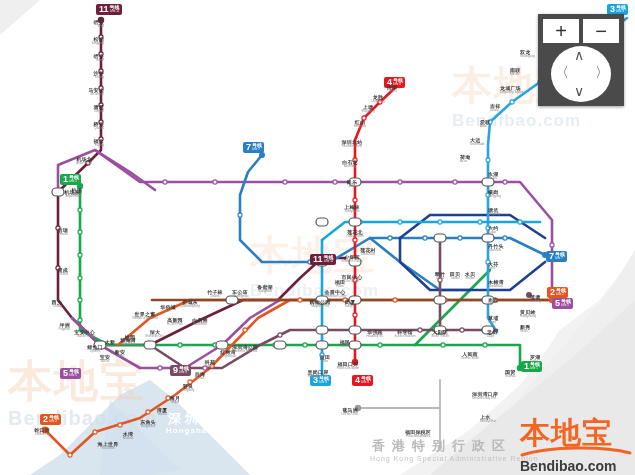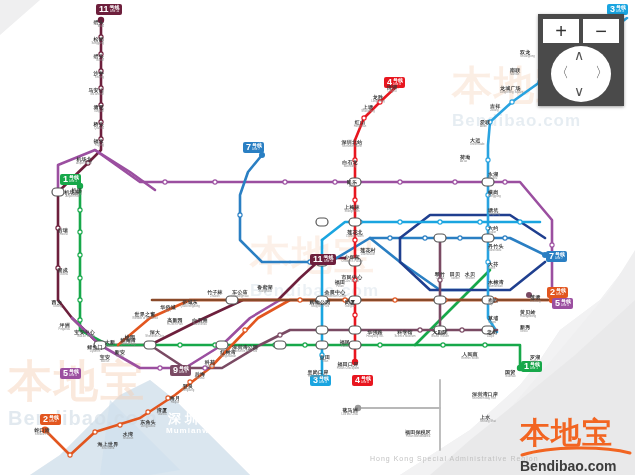--- a/index.html
+++ b/index.html
@@ -301,22 +301,23 @@
         <rect x="316" y="341" width="12" height="8" rx="4"></rect>
         <rect x="349" y="341" width="12" height="8" rx="4"></rect>
         <rect x="52" y="188" width="12" height="8" rx="4"></rect>
         <rect x="94" y="341" width="12" height="8" rx="4"></rect>
         <rect x="482" y="178" width="12" height="8" rx="4"></rect>
       </g>
     </g>
   </svg>
 
   <div class="bay-cn" style="left:168px;top:410px;font-size:13px;">深圳湾</div>
-  <div class="bay-en" style="left:166px;top:426px;font-size:8px;">Mumianwan Bay</div>
-
+  <div class="bay-en" style="left:166px;top:426px;font-size:8px;">Hongshan Bay</div>
+
+  <div class="hk-cn" style="left:372px;top:437px;font-size:13px;">香港特别行政区</div>
   <div class="hk-en" style="left:370px;top:455px;font-size:7px;">Hong Kong Special Administrative Region</div>
 
   <div class="sz-cn" style="left:185px;top:420px;font-size:13px;opacity:0;">深圳市</div>
   <div class="sz-en" style="left:185px;top:436px;font-size:8px;opacity:0;">Shenzhen</div>
 
   <div id="badges">
       <div class="badge" style="left: 96px; top: 4px; background: rgb(109, 31, 60);">
         <span class="num">11</span>
         <span class="lbl">
           <span class="cn">号线</span>

